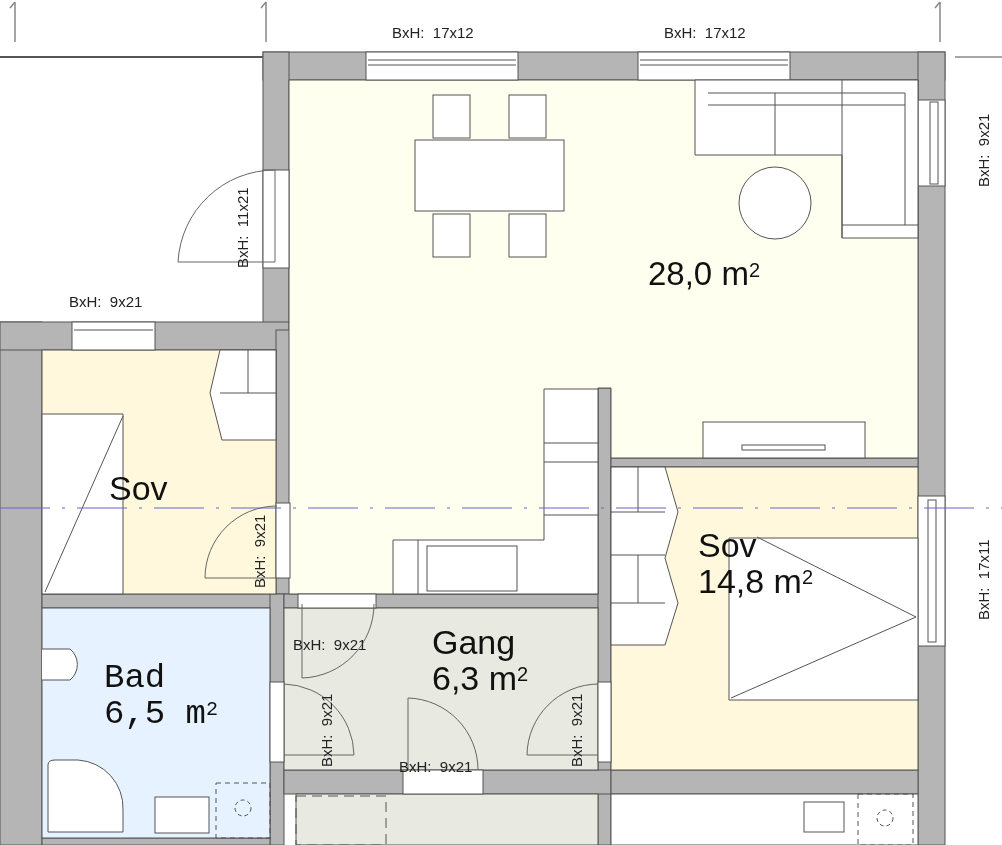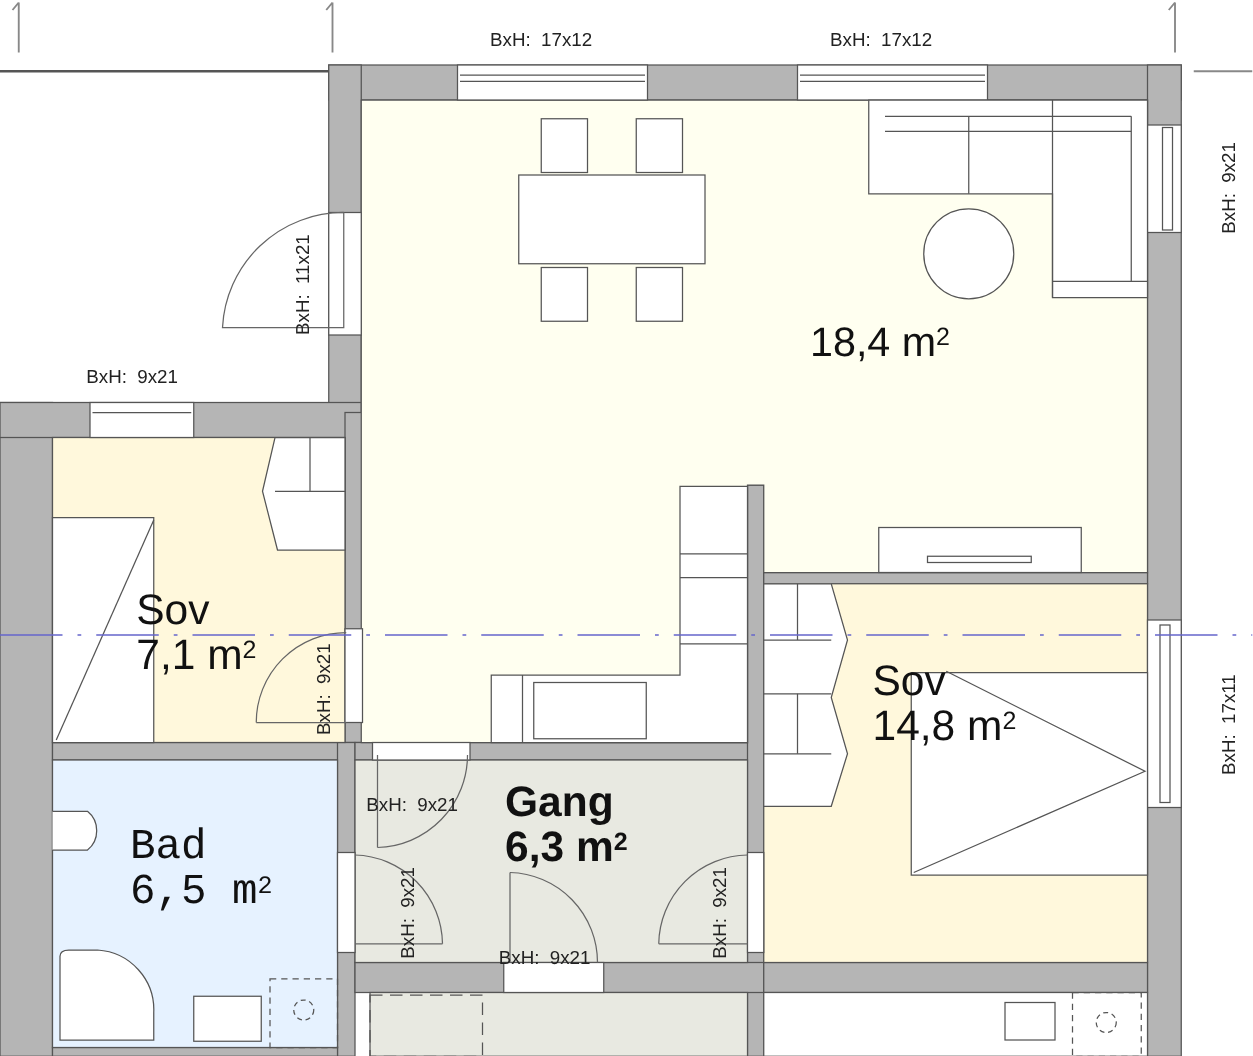--- a/index.html
+++ b/index.html
@@ -142,31 +142,30 @@
     <rect x="296" y="796" width="90" height="49" fill="none" stroke-dasharray="10,6"></rect>
     <rect x="804" y="802" width="40" height="30"></rect>
     <rect x="858" y="794" width="55" height="51" fill="none" stroke-dasharray="5,4"></rect>
     <circle cx="885" cy="818" r="8" fill="none" stroke-dasharray="4,3"></circle>
   </g>
 
   <line x1="0" y1="508" x2="1002" y2="508" stroke="#6666cc" stroke-width="1.2" stroke-dasharray="50,12,3,12"></line>
 </svg>
 
 <div class="room-label" style="left:554px;top:254px;font-size:33px;">
-  <div style="padding-left:94px;margin-top:2px;"><span>18,4 m</span><sup>2</sup></div>
+  <div style="padding-left:94px;margin-top:2px;"><span>28,0 m</span><sup>2</sup></div>
 </div>
 <div class="room-label" style="left:109px;top:470px;">
   <div>Sov</div>
-  <div><span>7,1 m</span><sup>2</sup></div>
 </div>
 <div class="room-label" style="left:698px;top:527px;">
   <div>Sov</div>
   <div><span>14,8 m</span><sup>2</sup></div>
 </div>
-<div class="room-label" style="left:404px;top:624px;font-weight:bold;">
+<div class="room-label" style="left:432px;top:624px;">
   <div>Gang</div>
   <div><span>6,3 m</span><sup>2</sup></div>
 </div>
 <div class="room-label" style="left:104px;top:660px;font-family:Liberation Mono, monospace;">
   <div>Bad</div>
   <div><span>6,5 m</span><sup>2</sup></div>
 </div>
 
 <div class="dim" style="left:392px;top:24px;">BxH:  17x12</div>
 <div class="dim" style="left:664px;top:24px;">BxH:  17x12</div>

